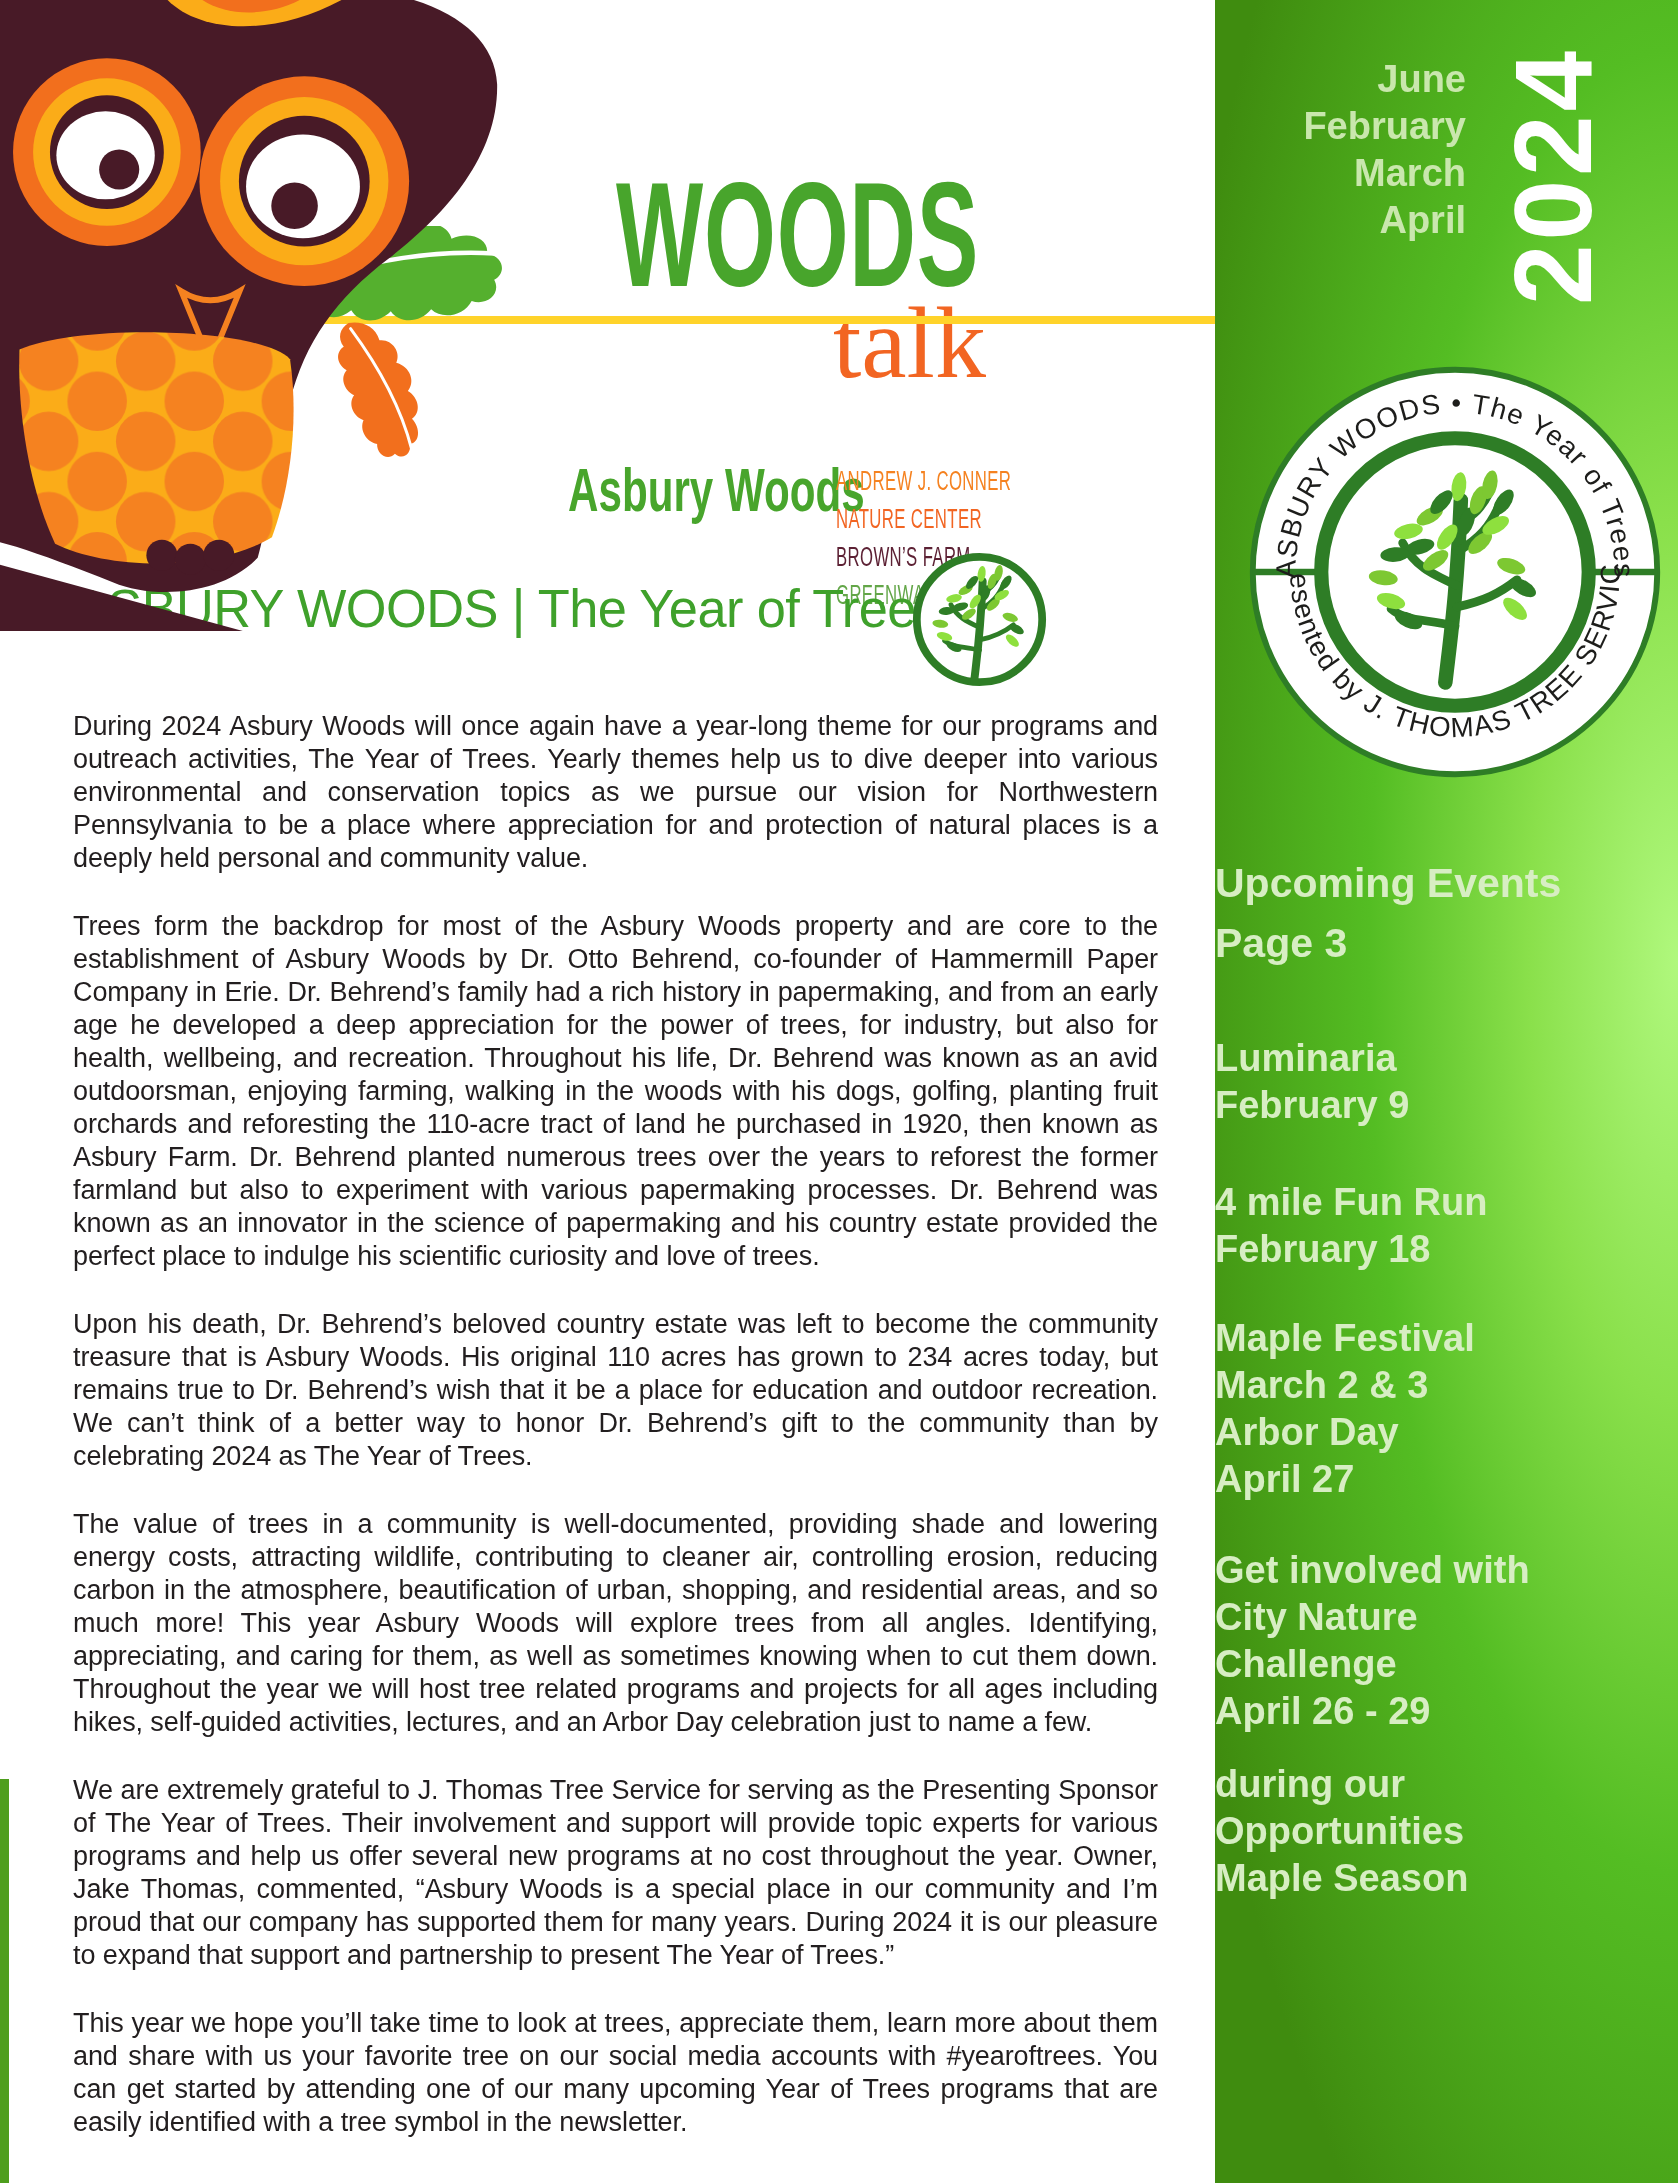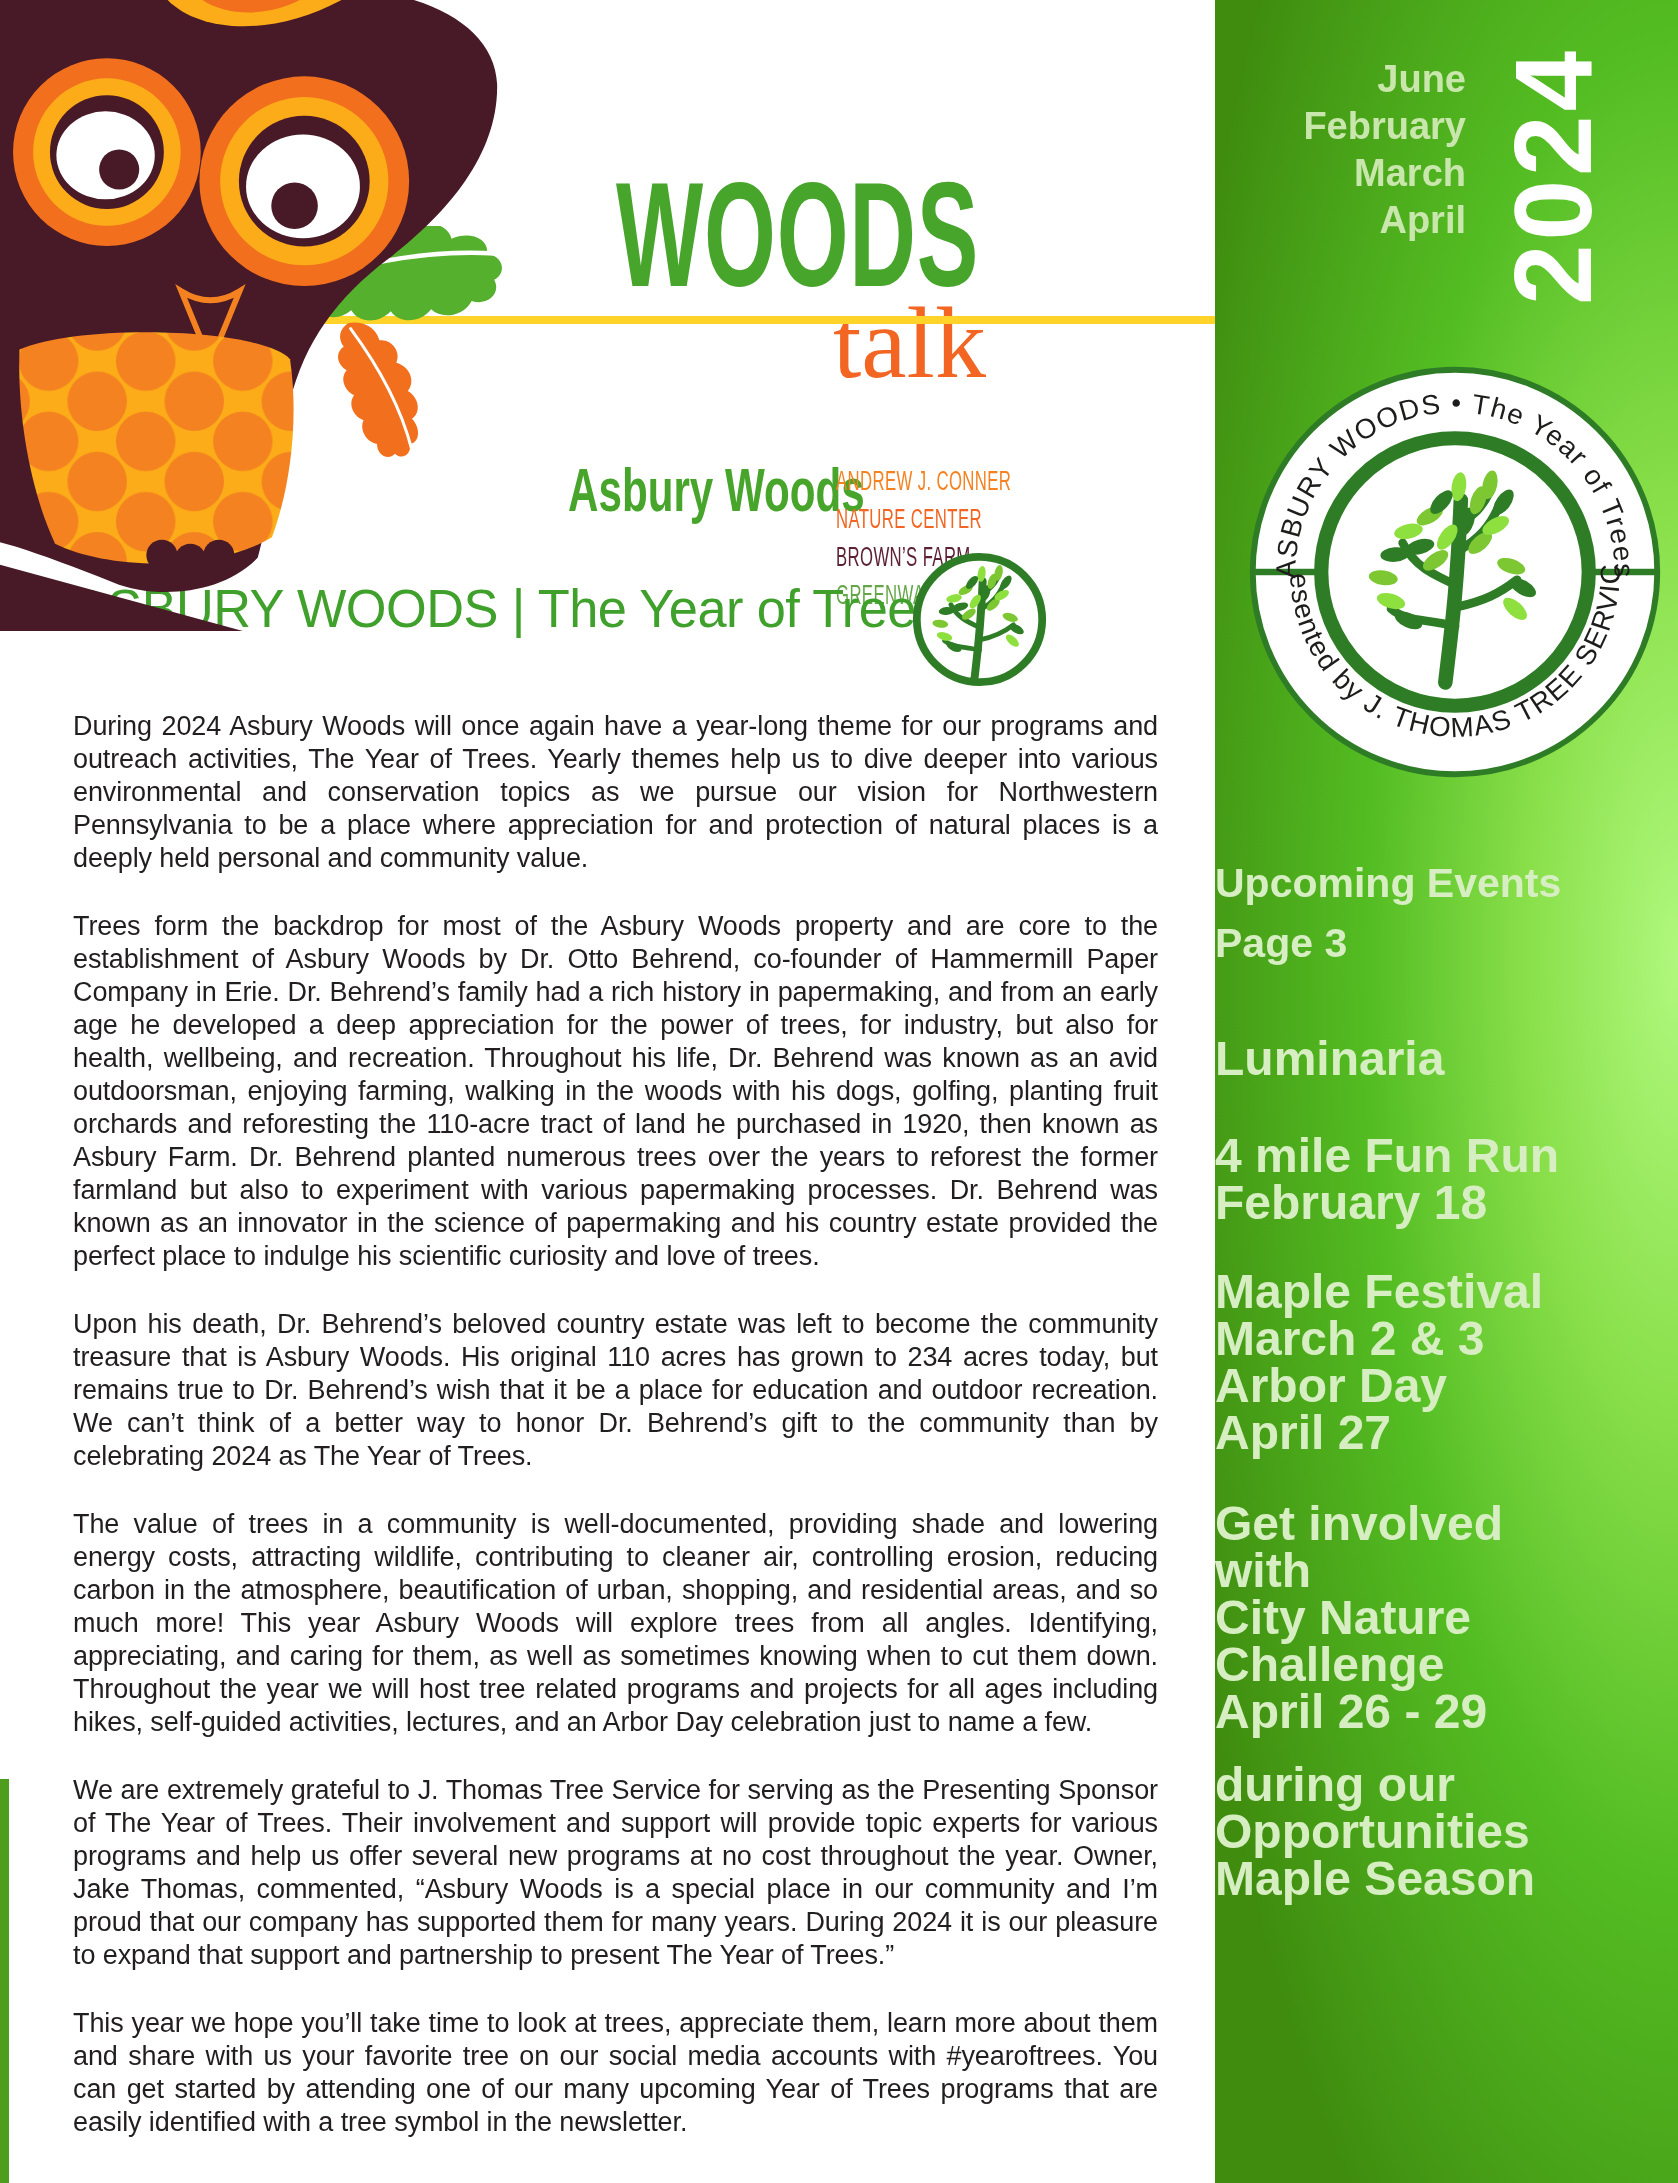--- a/index.html
+++ b/index.html
@@ -28,21 +28,21 @@
   
   .sidebar{position:absolute;left:1215px;top:0;width:463px;height:2183px;
            background:radial-gradient(115% 72% at 100% 44%, #B0F87D 0%, #8AE04B 28%, #54BD23 58%, #3F8C0F 100%);}
   .months{position:absolute;top:56px;right:212px;text-align:right;font-size:38px;font-weight:bold;
           line-height:47px;color:#C9E7AD;}
   .year{position:absolute;left:144px;top:123px;width:388px;height:106px;line-height:106px;text-align:center;
         font-size:109px;font-weight:bold;color:#fff;letter-spacing:3.9px;transform:rotate(-90deg);}
   .badge-svg{position:absolute;left:30px;top:362px;width:420px;height:420px;}
   .sb-events{position:absolute;left:0;top:853px;width:386px;text-align:left;color:#D7EEC3;font-weight:bold;}
   .sb-head{font-size:41px;line-height:60px;}
-  .sb-group{font-size:48px;line-height:47px;}
+  .sb-group{font-size:38px;line-height:47px;}
   .g1{margin-top:62px}.g2{margin-top:50px}.g3{margin-top:42px}.g4{}.g5{margin-top:44px}.g6{margin-top:26px}
   .leftbar{position:absolute;left:0;top:1779px;width:9px;height:404px;background:#4E9E1D;}
   .badge-text{font-family:"Liberation Sans",sans-serif;font-size:43px;letter-spacing:2px;fill:#1d1d1b;}
 </style>
 </head>
 <body>
 
 <div class="page">
 
   <svg width="0" height="0" style="position:absolute" aria-hidden="true">
@@ -190,20 +190,21 @@
       </text>
     </svg>
 
     <div class="sb-events">
       <div class="sb-head">
         <div>Upcoming Events</div>
         <div>Page 3</div>
       </div>
       <div class="sb-group g1">
         <div>Luminaria</div>
+        <div>February 9</div>
       </div>
       <div class="sb-group g2">
         <div>4 mile Fun Run</div>
         <div>February 18</div>
       </div>
       <div class="sb-group g3">
         <div>Maple Festival</div>
         <div>March 2 &amp; 3</div>
       </div>
       <div class="sb-group g4">

